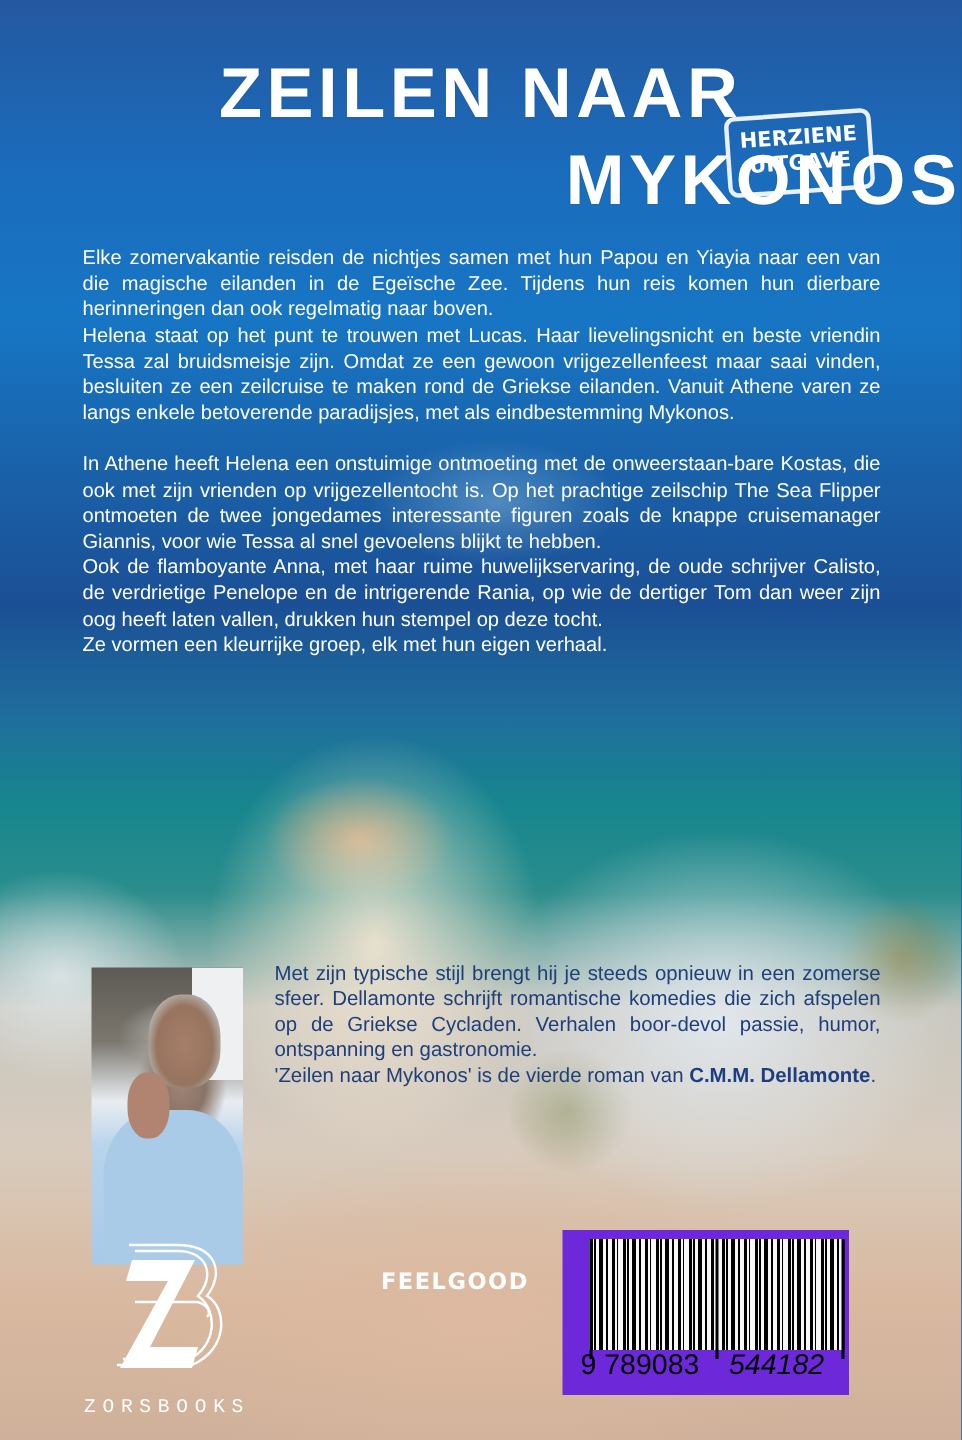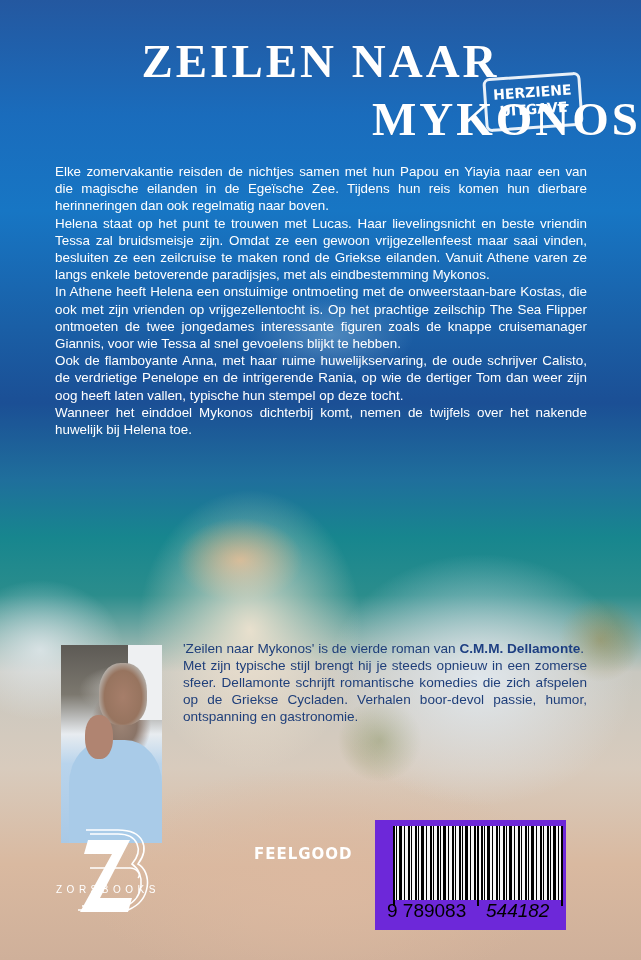--- a/index.html
+++ b/index.html
@@ -29,42 +29,42 @@
         #1f6f9c 50%,
         #17868e 56%,
         #2b8d8c 62%,
         #c9c8c0 70%,
         #d8cbbd 80%,
         #d9b9a0 90%,
         #cfb09a 100%);
   }
   .title {
     position: absolute; left: 0; width: 641px; text-align: center;
-    color: #fff; font-family: Liberation Serif, serif;
+    color: #fff; font-family: Liberation Sans, sans-serif;
     font-weight: bold; letter-spacing: 3px;
     text-shadow: 0 0 1px rgba(0,0,0,0.2);
   }
   .title-line1 { top: 34px; font-size: 47px; }
   .title-line2 { top: 92px; font-size: 47px; text-align: right; }
   .stamp {
     position: absolute; left: 484px; top: 75px; width: 98px; height: 54px;
     border: 3px solid rgba(255,255,255,0.9); border-radius: 7px;
     transform: rotate(-4deg);
     color: #fff; text-align: center; font-weight: bold;
     font-size: 14px; line-height: 17px; padding-top: 6px;
     font-family: "DejaVu Sans", sans-serif;
   }
   .stamp span { display: block; }
   .blurb {
     position: absolute; left: 55px; width: 532px;
     color: #fff; font-size: 13.4px; line-height: 17.2px;
     text-align: justify; font-family: "Liberation Sans", sans-serif;
   }
   .blurb p { margin: 0; }
-  .blurb p.gap { }
+  .blurb p.gap { margin-top: 17px; }
   .blurb-1 { top: 163px; }
   .author-photo {
     position: absolute; left: 61px; top: 645px; width: 101px; height: 198px;
     background:
       linear-gradient(180deg, rgba(0,0,0,0) 0%, rgba(0,0,0,0) 100%),
       radial-gradient(ellipse 40px 50px at 60px 80px, #9c8374 0%, #8a7467 40%, transparent 75%),
       radial-gradient(ellipse 50px 30px at 58px 45px, #b8b6b2 0%, transparent 80%),
       linear-gradient(180deg, #5d5a55 0%, #7c786f 25%, #e8ecf0 45%, #b9d4ec 60%, #a9c9e6 100%);
     overflow: hidden;
   }
@@ -90,23 +90,23 @@
     position: absolute; left: 183px; top: 640px; width: 404px;
     color: #1f3f7a; font-size: 13.6px; line-height: 17px;
     text-align: justify; font-family: "Liberation Sans", sans-serif;
   }
   .bio b { font-weight: bold; color: #1d3f82; }
   .bio p { margin: 0; }
   .logo-zb {
     position: absolute; left: 72px; top: 818px; width: 80px; height: 110px;
   }
   .logo-zb-text {
-    position: absolute; left: 56px; top: 884px; width: 80px;
-    color: #fff; font-size: 10px; letter-spacing: 4.5px;
-    font-family: Liberation Sans, sans-serif;
+    position: absolute; left: 56px; top: 930px; width: 80px;
+    color: #fff; font-size: 13px; letter-spacing: 4.5px;
+    font-family: Liberation Mono, monospace;
   }
   .feelgood {
     position: absolute; left: 210px; top: 843px; width: 110px;
     color: #fff; text-align: center; font-weight: bold;
     font-family: "DejaVu Sans", sans-serif;
   }
   .feelgood .l1 { font-size: 15px; letter-spacing: 1px; line-height: 22px; display: block; margin-left: 44px; }
   .feelgood .l2 { font-size: 26px; letter-spacing: 1px; line-height: 28px; display: block; }
   .barcode-box {
     position: absolute; left: 375px; top: 820px; width: 191px; height: 110px;
@@ -143,34 +143,34 @@
 
 <div class="stamp">
   <span>HERZIENE</span>
   <span>UITGAVE</span>
 </div>
 
 <div class="blurb blurb-1">
   <p>Elke zomervakantie reisden de nichtjes samen met hun Papou en Yiayia naar een van die magische eilanden in de Egeïsche Zee. Tijdens hun reis komen hun dierbare herinneringen dan ook regelmatig naar boven.</p>
   <p>Helena staat op het punt te trouwen met Lucas. Haar lievelingsnicht en beste vriendin Tessa zal bruidsmeisje zijn. Omdat ze een gewoon vrijgezellenfeest maar saai vinden, besluiten ze een zeilcruise te maken rond de Griekse eilanden. Vanuit Athene varen ze langs enkele betoverende paradijsjes, met als eindbestemming Mykonos.</p>
   <p class="gap">In Athene heeft Helena een onstuimige ontmoeting met de onweerstaan-bare Kostas, die ook met zijn vrienden op vrijgezellentocht is. Op het prachtige zeilschip The Sea Flipper ontmoeten de twee jongedames interessante figuren zoals de knappe cruisemanager Giannis, voor wie Tessa al snel gevoelens blijkt te hebben.</p>
-  <p>Ook de flamboyante Anna, met haar ruime huwelijkservaring, de oude schrijver Calisto, de verdrietige Penelope en de intrigerende Rania, op wie de dertiger Tom dan weer zijn oog heeft laten vallen, typische hun stempel op deze tocht.</p>
-  <p>Wanneer het einddoel Mykonos dichterbij komt, nemen de twijfels over het nakende huwelijk bij Helena toe.</p>
+  <p>Ook de flamboyante Anna, met haar ruime huwelijkservaring, de oude schrijver Calisto, de verdrietige Penelope en de intrigerende Rania, op wie de dertiger Tom dan weer zijn oog heeft laten vallen, drukken hun stempel op deze tocht.</p>
+  <p>Ze vormen een kleurrijke groep, elk met hun eigen verhaal.</p>
 </div>
 
 <div class="author-photo">
   <div class="wall"></div>
   <div class="shirt"></div>
   <div class="head"></div>
   <div class="hand"></div>
 </div>
 
 <div class="bio">
+  <p>Met zijn typische stijl brengt hij je steeds opnieuw in een zomerse sfeer. Dellamonte schrijft romantische komedies die zich afspelen op de Griekse Cycladen. Verhalen boor-devol passie, humor, ontspanning en gastronomie.</p>
   <p><span>'Zeilen naar Mykonos' is de vierde roman van </span><b>C.M.M. Dellamonte</b><span>.</span></p>
-  <p>Met zijn typische stijl brengt hij je steeds opnieuw in een zomerse sfeer. Dellamonte schrijft romantische komedies die zich afspelen op de Griekse Cycladen. Verhalen boor-devol passie, humor, ontspanning en gastronomie.</p>
 </div>
 
 <svg class="logo-zb" viewBox="0 0 80 110">
   <g fill="none" stroke="#fff" stroke-width="1.6">
     <path d="M14 12 H46 C72 12 78 30 66 46 C80 54 80 82 56 92 H6"></path>
     <path d="M18 16 H46 C66 16 72 32 60 46 C74 56 72 80 54 88 H10"></path>
     <path d="M18 50 H58 C64 50 70 56 66 60"></path>
   </g>
   <path d="M16 22 H58 L28 80 H60 L56 94 H8 L40 36 H12 Z" fill="#fff"></path>
 </svg>

